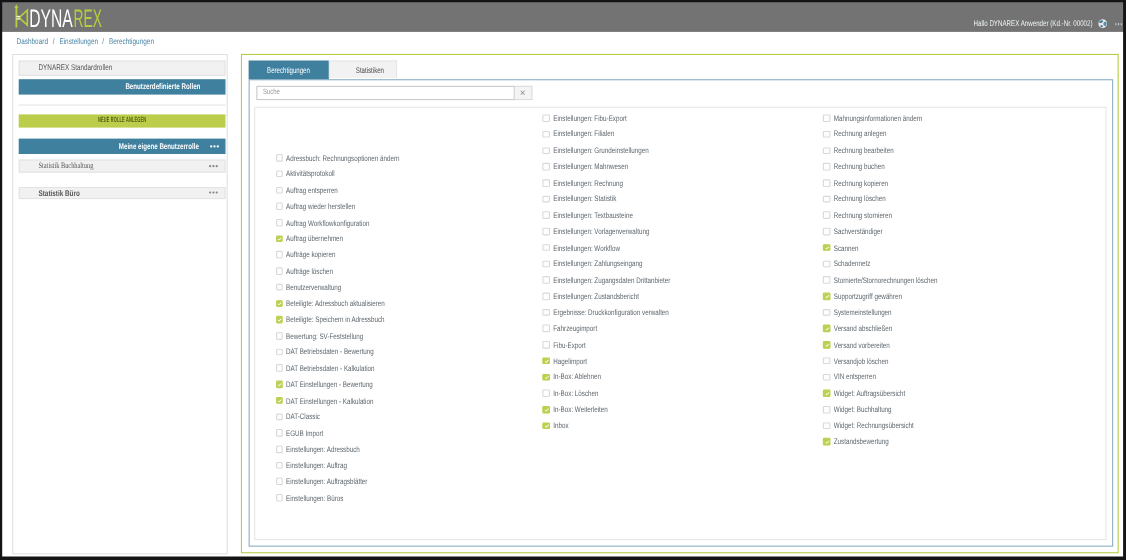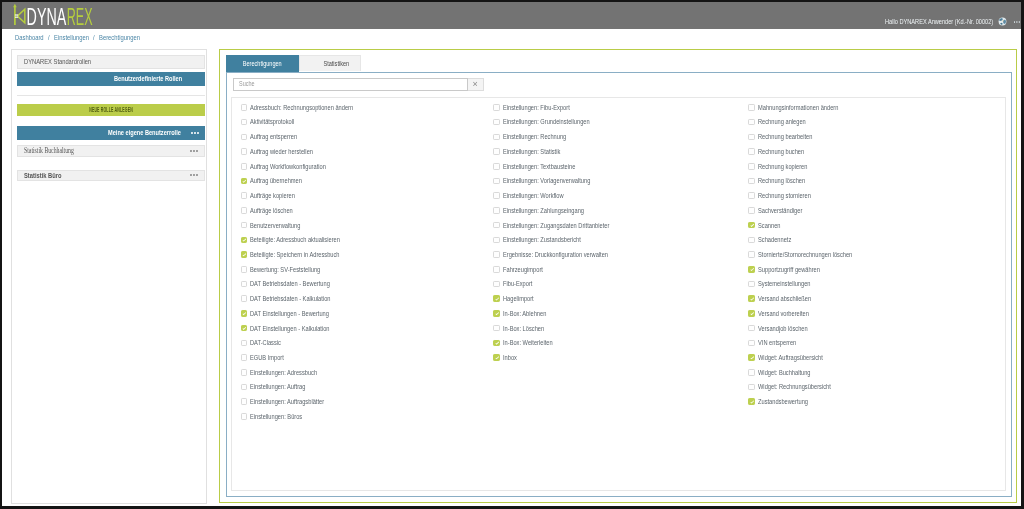--- a/index.html
+++ b/index.html
@@ -14,21 +14,21 @@
           transform:scaleX(0.75);transform-origin:100% 50%;}
   .crumbs{position:absolute;left:0;top:32.5px;font-size:7.5px;color:#4b86a6;white-space:nowrap;height:9px;}
   .crumbs span,.crumbs i{position:absolute;top:0;display:inline-block;
         transform:scaleX(0.78);transform-origin:0 50%;font-style:normal;}
   
   .side{position:absolute;left:11px;top:48.5px;width:196px;height:455px;background:#fff;
         border:1px solid #e0e0e0;box-sizing:border-box;}
   .sbtn{position:absolute;left:4.6px;width:188.6px;box-sizing:border-box;font-size:7.5px;
         line-height:1;display:flex;align-items:center;}
   .sbtn .lb{display:inline-block;transform:scaleX(0.77);transform-origin:0 50%;white-space:nowrap;}
-  .gray{background:#f1f1f1;border:1px solid #e3e3e3;color:#555;padding-left:6px;}
+  .gray{background:#f1f1f1;border:1px solid #e3e3e3;color:#555;padding-left:17px;}
   .blue{background:#40809f;color:#fff;font-weight:bold;padding-left:6px;justify-content:flex-end;}
   .blue .lb{transform:scaleX(0.75);}
   .dots{position:absolute;right:9px;top:50%;margin-top:-1px;width:1.8px;height:1.8px;
         border-radius:50%;background:currentColor;
         box-shadow:-3px 0 currentColor,3px 0 currentColor;}
   .dots2{position:absolute;width:1.6px;height:1.7px;border-radius:0.5px;background:#ccd6da;
         box-shadow:2.4px 0 #ccd6da,4.8px 0 #ccd6da;}
   .sgreen{background:#bbcd4a;justify-content:center;}
   .sgreen span{font-weight:bold;font-size:6.8px;color:#4e5c10;transform:scaleX(0.52);
                letter-spacing:0.3px;white-space:nowrap;}
@@ -46,21 +46,21 @@
            border:1px solid #e6e6e6;border-bottom:none;padding-left:12px;}
   .sinput{position:absolute;left:6.1px;top:5.5px;width:235px;height:12.5px;box-sizing:border-box;
           border:1px solid #c9c9c9;font-size:7px;color:#999;line-height:10.5px;padding-left:5.5px;}
   .sinput span{display:inline-block;transform:scaleX(0.78);transform-origin:0 50%;}
   .sclear{position:absolute;left:241.1px;top:5.5px;width:16px;height:12.5px;box-sizing:border-box;
           background:#f4f4f4;border:1px solid #ddd;border-left:none;color:#8a8a8a;
           font-size:9px;text-align:center;line-height:11px;}
   .list{position:absolute;left:4.1px;top:24.8px;width:775px;height:393.7px;box-sizing:border-box;
         border:1px solid #e7e7e7;background:#fff;}
   .col{position:absolute;top:1.75px;}
-  .col.c1{left:9px;}
+  .col.c1{left:19px;margin-top:36px;}
   .col.c2{left:261.9px;}
   .col.c3{left:516.9px;}
   .row{height:14.73px;display:flex;align-items:center;}
   .cb{width:6.6px;height:6.6px;box-sizing:border-box;border:1px solid #d9d9d9;border-radius:1.2px;
       background:#fefefe;flex:0 0 auto;display:block;}
   .row.c .cb{background:#bdd04f;border-color:#bdd04f;position:relative;}
   .row.c .cb::after{content:"";position:absolute;left:0.7px;top:0.6px;width:4.2px;height:4.2px;
       background:#fdfef9;clip-path:polygon(6% 56%,32% 82%,94% 24%,80% 10%,34% 56%,20% 42%);}
   .row .lb{font-size:7.3px;color:#5c656c;margin-left:2.6px;line-height:1;white-space:nowrap;
            display:inline-block;transform:scaleX(0.78);transform-origin:0 50%;}
@@ -217,21 +217,29 @@
             <span class="lb">Einstellungen: Büros</span>
           </div>
         </div>
         <div class="col c2">
         <div class="row">
             <i class="cb"></i>
             <span class="lb">Einstellungen: Fibu-Export</span>
           </div>
         <div class="row">
             <i class="cb"></i>
+            <span class="lb">Einstellungen: Filialen</span>
+          </div>
+        <div class="row">
+            <i class="cb"></i>
             <span class="lb">Einstellungen: Grundeinstellungen</span>
+          </div>
+        <div class="row">
+            <i class="cb"></i>
+            <span class="lb">Einstellungen: Mahnwesen</span>
           </div>
         <div class="row">
             <i class="cb"></i>
             <span class="lb">Einstellungen: Rechnung</span>
           </div>
         <div class="row">
             <i class="cb"></i>
             <span class="lb">Einstellungen: Statistik</span>
           </div>
         <div class="row">

